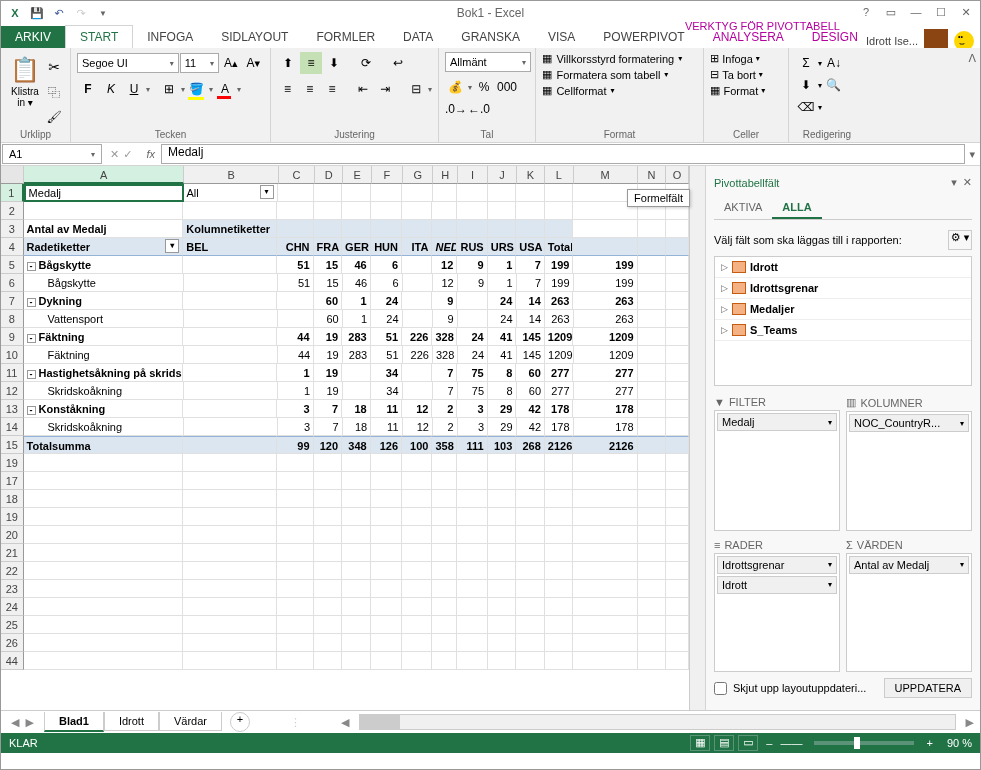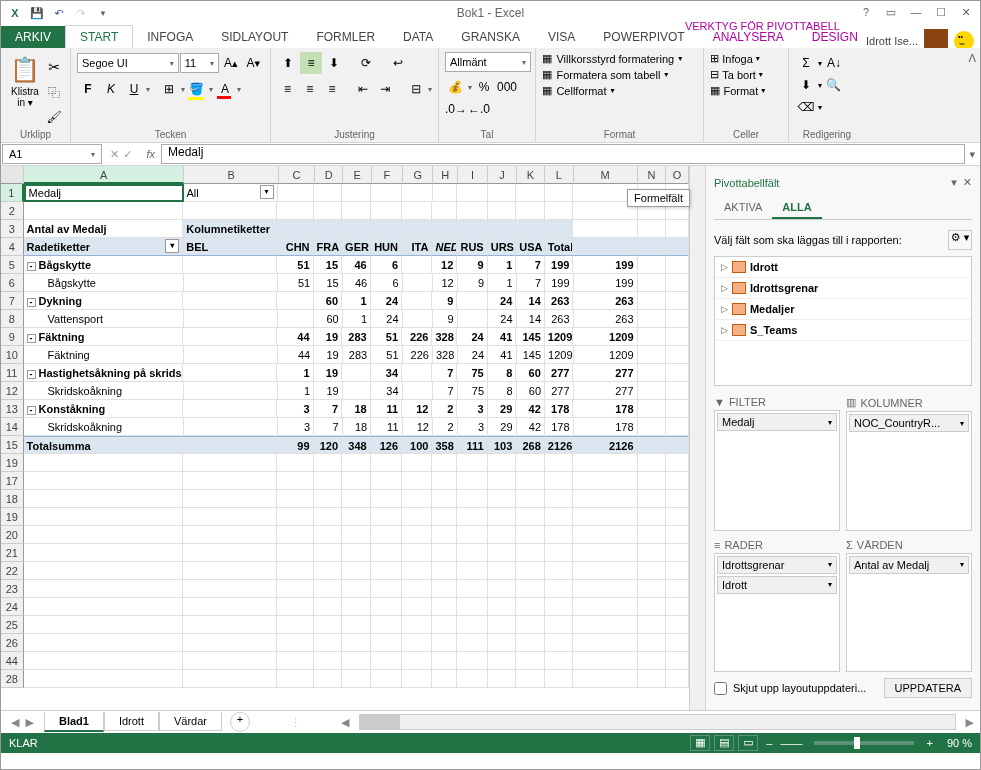--- a/index.html
+++ b/index.html
@@ -788,38 +788,20 @@
           <div class="cell" style="width: 32px;"></div>
           <div class="cell" style="width: 26px;"></div>
           <div class="cell" style="width: 32px;"></div>
           <div class="cell" style="width: 30px;"></div>
           <div class="cell" style="width: 30px;"></div>
           <div class="cell" style="width: 30px;"></div>
           <div class="cell" style="width: 68px;"></div>
           <div class="cell" style="width: 30px;"></div>
           <div class="cell" style="width: 24px;"></div>
         </div>
-        <div class="row">
-          <div class="rowh">28</div>
-          <div class="cell" style="width: 170px;"></div>
-          <div class="cell" style="width: 100px;"></div>
-          <div class="cell" style="width: 38px;"></div>
-          <div class="cell" style="width: 30px;"></div>
-          <div class="cell" style="width: 30px;"></div>
-          <div class="cell" style="width: 33px;"></div>
-          <div class="cell" style="width: 32px;"></div>
-          <div class="cell" style="width: 26px;"></div>
-          <div class="cell" style="width: 32px;"></div>
-          <div class="cell" style="width: 30px;"></div>
-          <div class="cell" style="width: 30px;"></div>
-          <div class="cell" style="width: 30px;"></div>
-          <div class="cell" style="width: 68px;"></div>
-          <div class="cell" style="width: 30px;"></div>
-          <div class="cell" style="width: 24px;"></div>
-        </div>
       </div>
   </div>
   <div class="vscroll"></div>
 
   <div class="pivot-pane">
     <div class="pp-title">
         <span>Pivottabellfält</span>
       <span class="pp-close">
           <span>▾</span>
           <span>✕</span>

